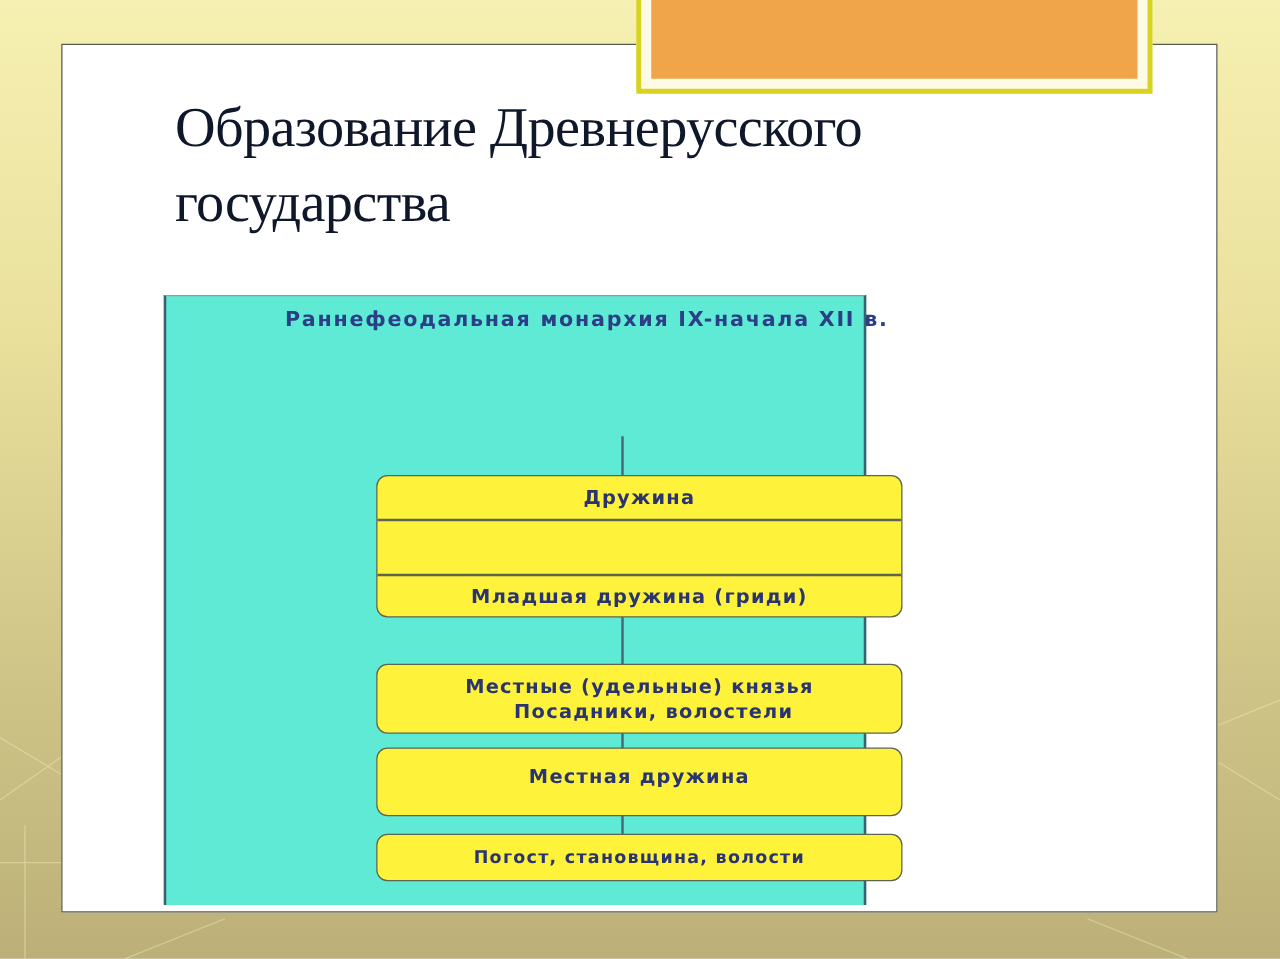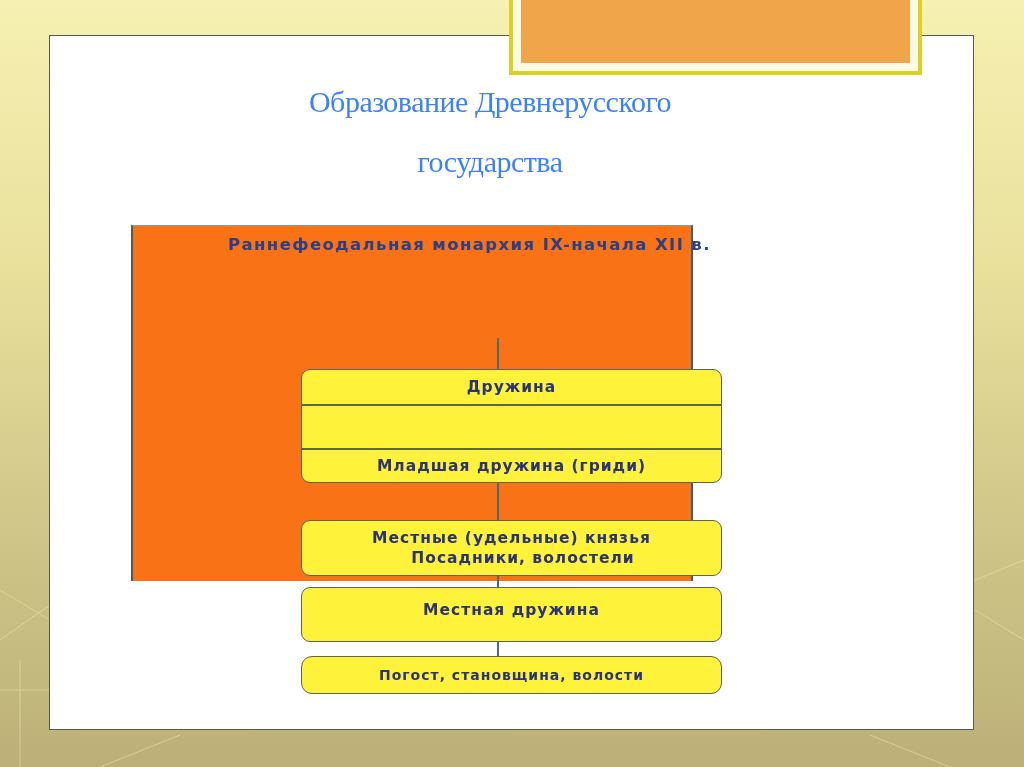--- a/index.html
+++ b/index.html
@@ -15,27 +15,27 @@
   }
   .accent-box {
     position: absolute; left: 509px; top: -6px; width: 413px; height: 81px;
     background: #fdfbe6; border: 4px solid #d8d220; box-sizing: border-box;
   }
   .accent-fill {
     position: absolute; left: 8px; top: 0; right: 8px; bottom: 8px;
     background: #f1a54a;
   }
   .title {
-    position: absolute; left: 140px; top: 72px; width: 700px; text-align: center;
+    position: absolute; left: 140px; top: 72px; width: 700px; 
     font-family: "Liberation Serif", "DejaVu Serif", serif;
-    color: #3b82f6; font-size: 30px; line-height: 60px; letter-spacing: -0.5px;
+    color: #0f172a; font-size: 45px; line-height: 60px; letter-spacing: -0.5px;
   }
   .diagram {
-    position: absolute; left: 131px; top: 225px; width: 562px; height: 356px;
-    background: #f97316; border-left: 2px solid #3b6070; border-top: 1px solid #8aa090;
+    position: absolute; left: 131px; top: 236px; width: 562px; height: 488px;
+    background: #5eead4; border-left: 2px solid #3b6070; border-top: 1px solid #8aa090;
     border-right: 2px solid #3b6070; box-sizing: border-box;
   }
   .diagram-header {
     position: absolute; left: 0; top: 9px; width: 100%; text-align: right;
     padding-right: 0; color: #2a3f86; font-weight: bold; font-size: 16.5px; letter-spacing: 1.4px;
     white-space: nowrap;
   }
   .diagram-header span { position: absolute; left: 95px; }
   .box {
     position: absolute; background: #fff23a; border: 1.5px solid #5c6550;
@@ -93,16 +93,16 @@
 
   <div class="box" style="left:168px; top:294px; width:421px; height:56px;">
     <div class="row" style="top:7px; height:20px;text-align:center;">Местные (удельные) князья</div>
     <div class="row" style="top:27px; height:20px;padding-left:23px;">Посадники, волостели</div>
   </div>
 
   <div class="box" style="left:168px; top:361px; width:421px; height:55px;">
     <div class="row" style="top:0; height:44px;">Местная дружина</div>
   </div>
 
-  <div class="box" style="left:168px; top:430px; width:421px; height:38px; font-size:14px;border-radius:11px;">
+  <div class="box" style="left:168px; top:430px; width:421px; height:38px; font-size:14px;">
     <div class="row" style="top:0; height:36px;">Погост, становщина, волости</div>
   </div>
 </div>
 
 </body></html>

